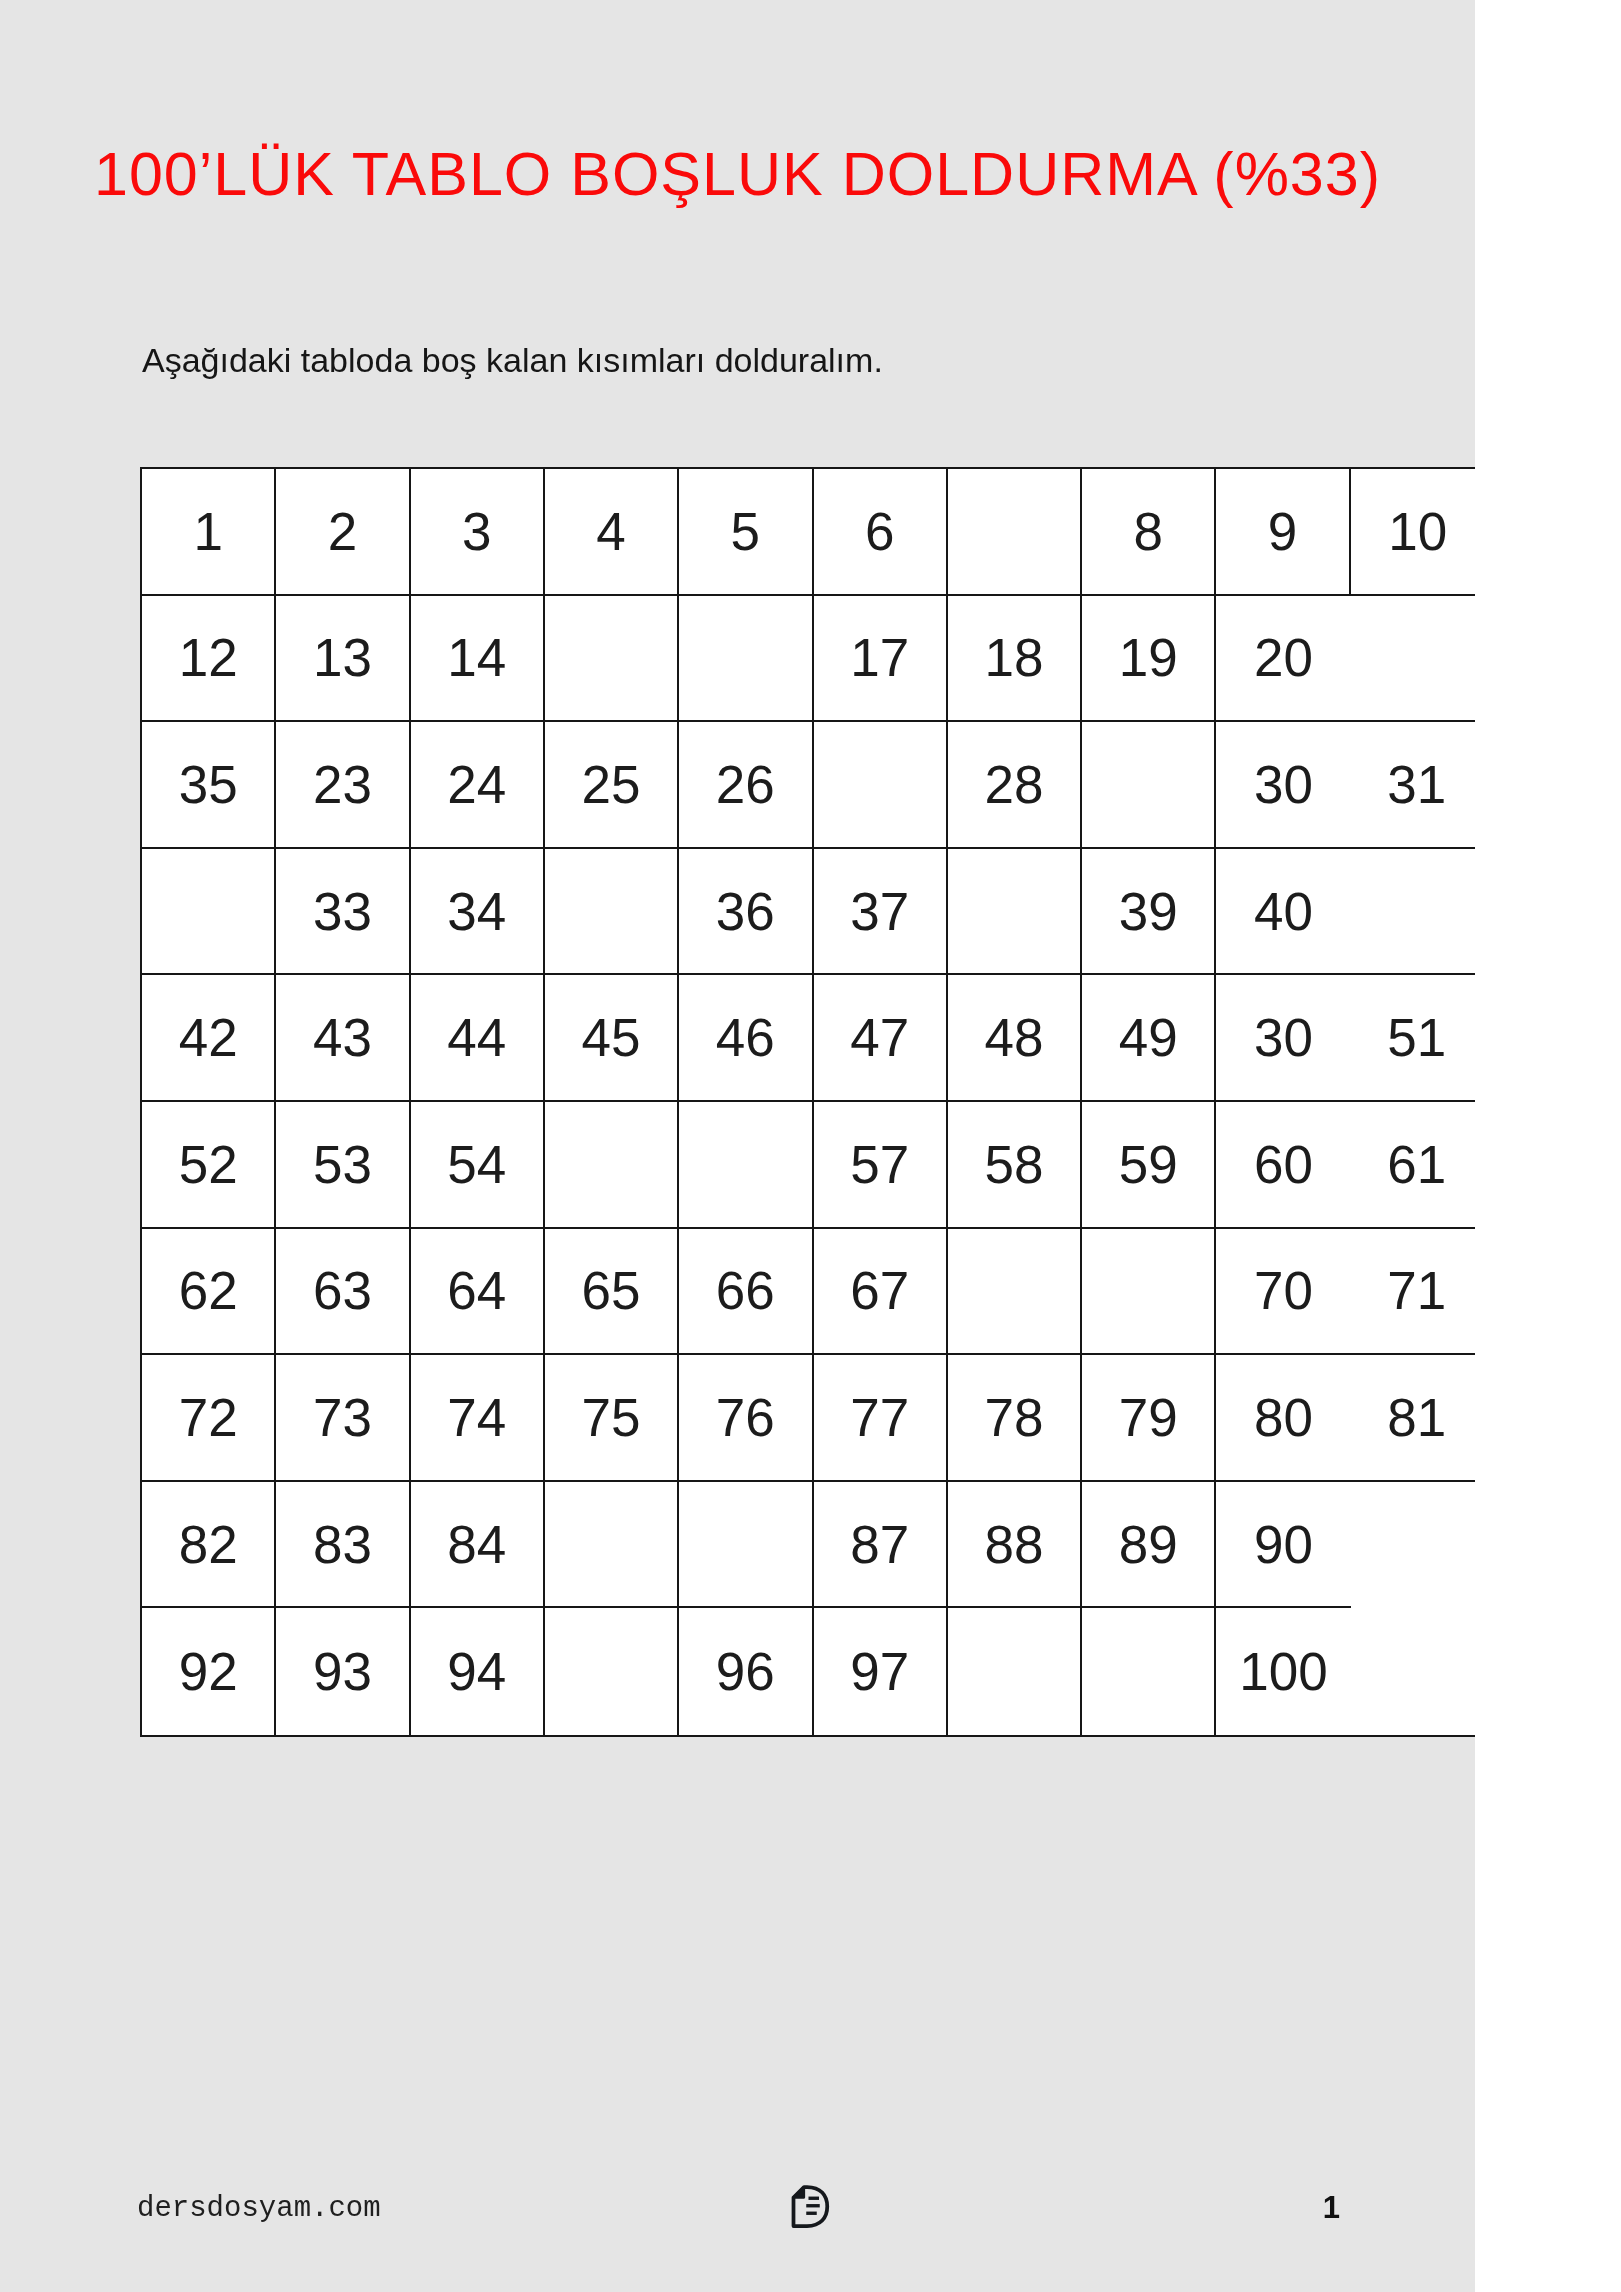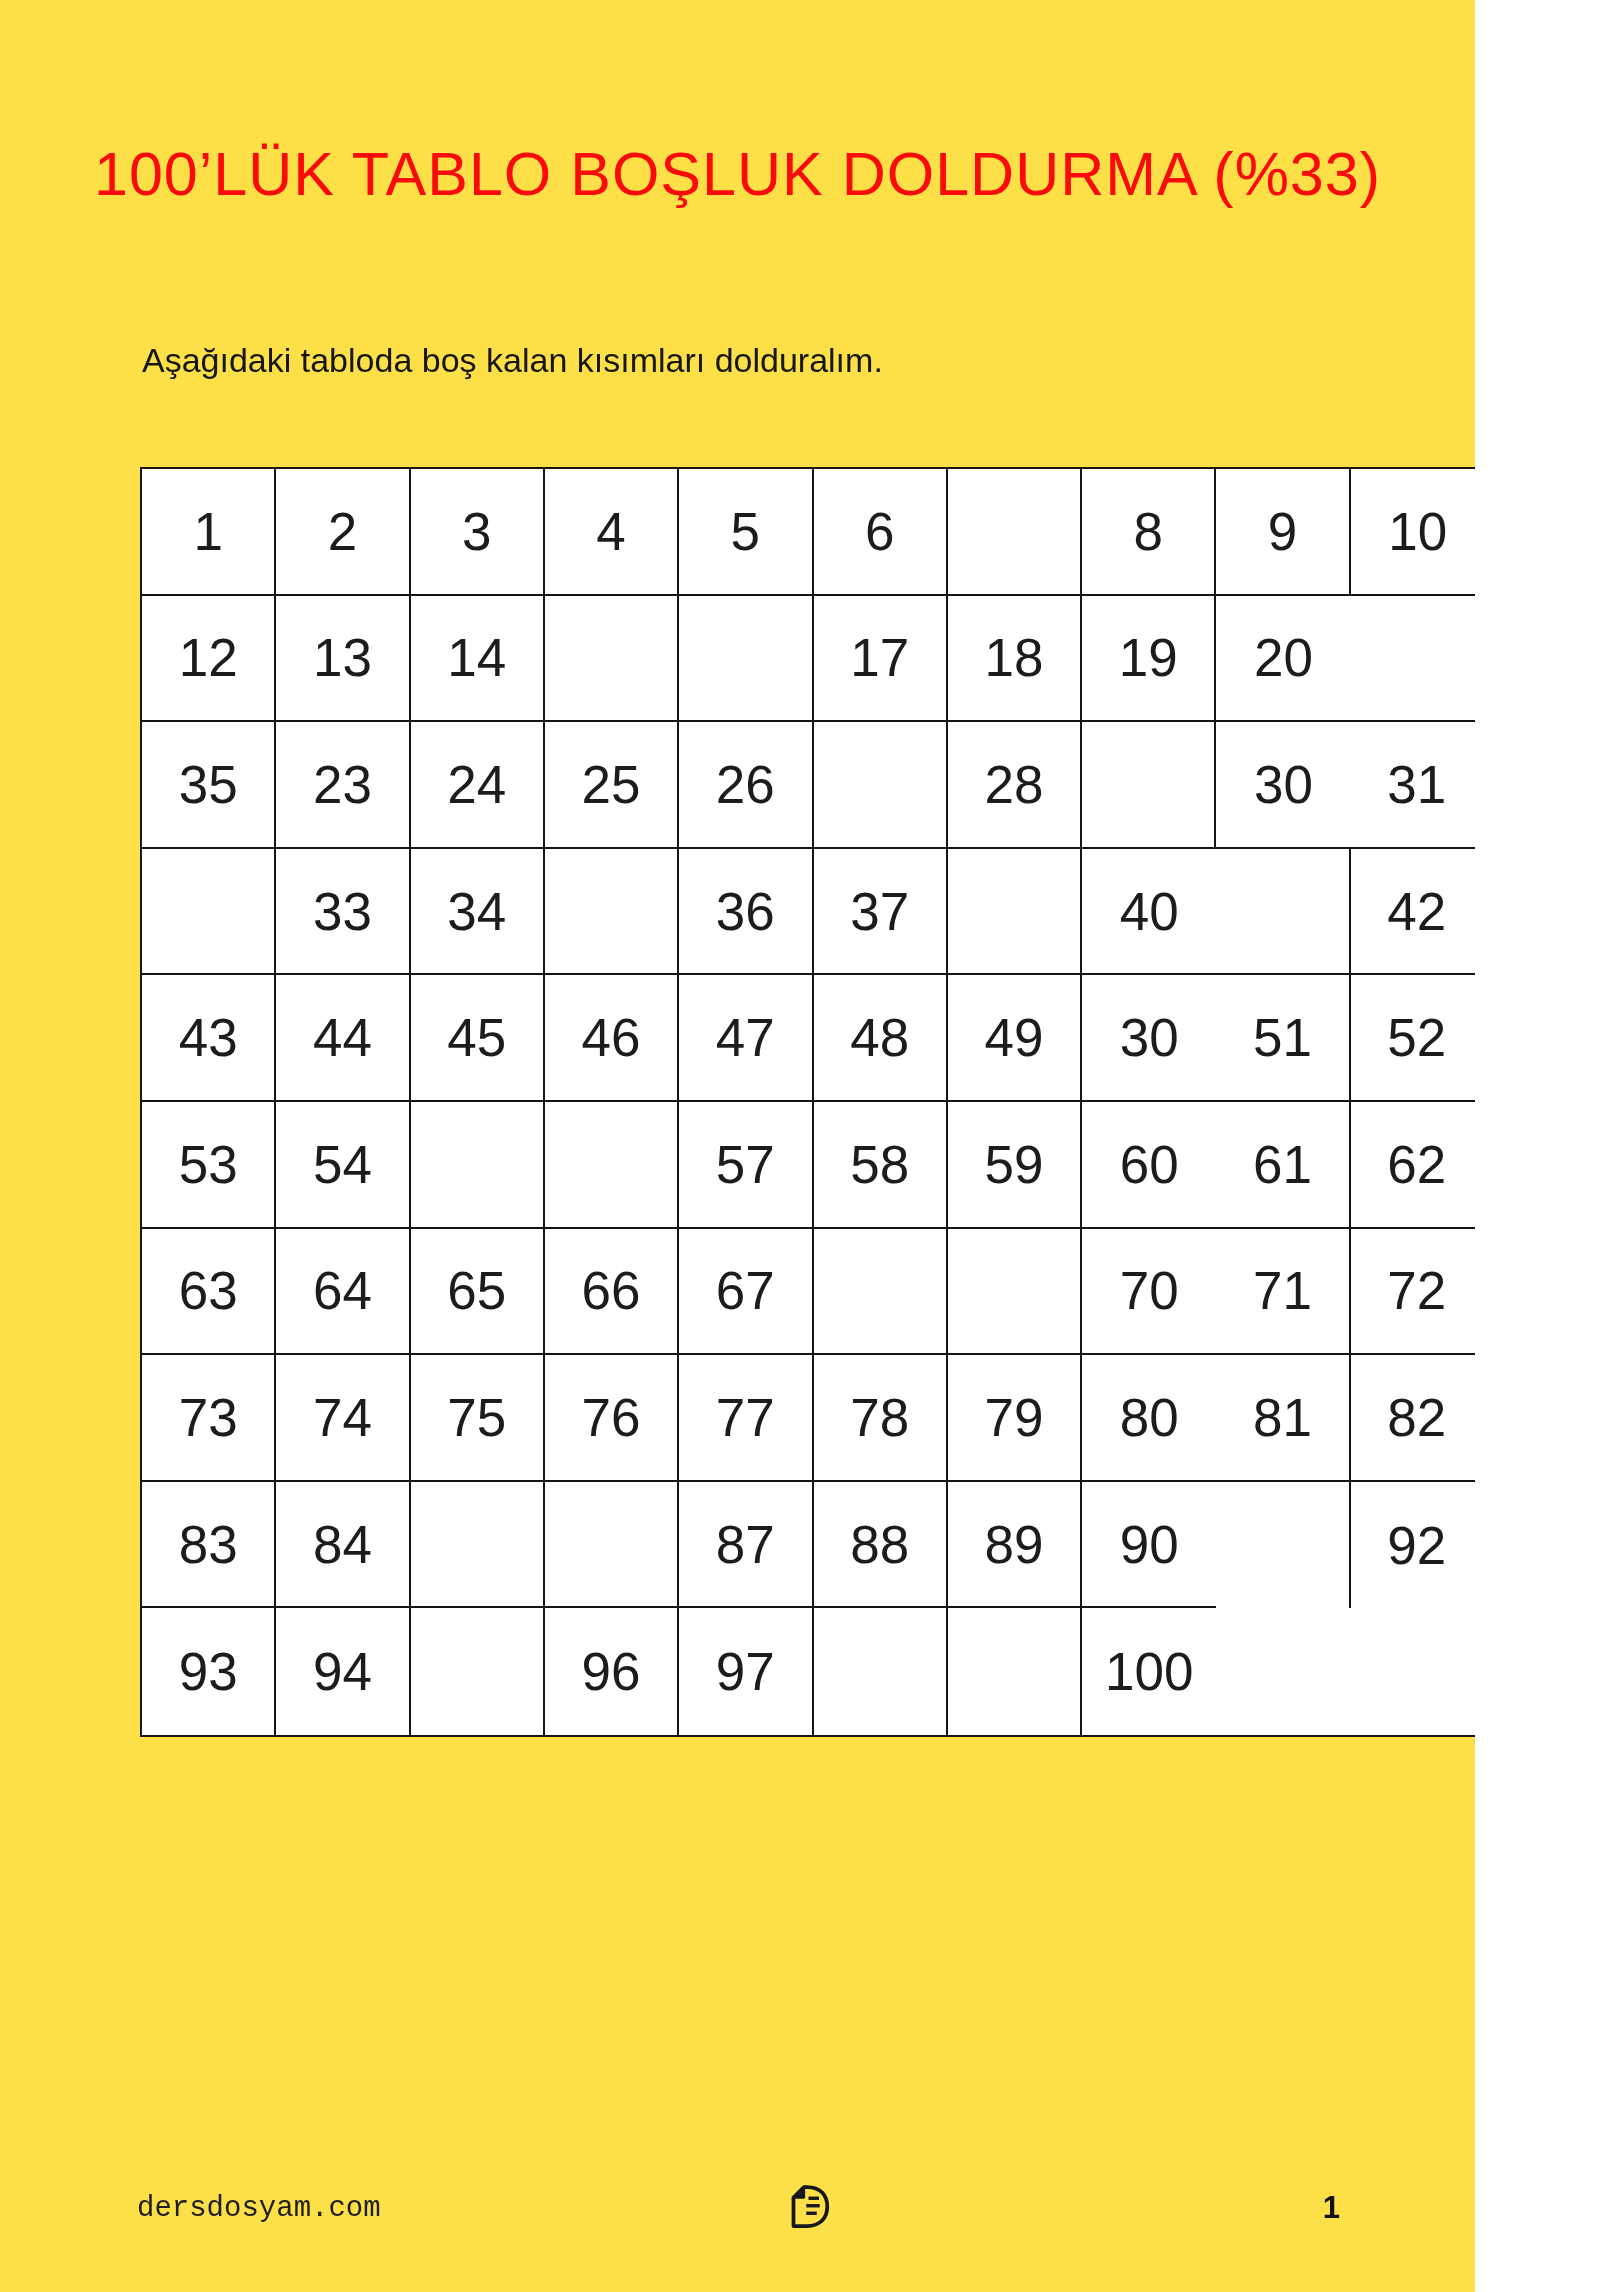--- a/index.html
+++ b/index.html
@@ -1,19 +1,19 @@
 <!DOCTYPE html>
 <html><head>
 <meta charset="utf-8">
 <style>
   html,body{margin:0;padding:0;background:#ffffff;}
   .page{
     position:relative;
     width:1475px;height:2293px;
-    background:#fde047;
+    background:#e5e5e5;
     font-family:"Liberation Sans", sans-serif;
     color:#111111;
     overflow:hidden;
   }
   .title{
     position:absolute;
     left:0;right:0;
     top:139px;
     text-align:center;
     font-size:61px;
@@ -126,20 +126,21 @@
       <div class="cell"></div>
       <div class="cell last-col">30</div>
       <div class="cell">31</div>
       <div class="cell"></div>
       <div class="cell">33</div>
       <div class="cell">34</div>
       <div class="cell"></div>
       <div class="cell">36</div>
       <div class="cell">37</div>
       <div class="cell"></div>
+      <div class="cell">39</div>
       <div class="cell last-col">40</div>
       <div class="cell"></div>
       <div class="cell">42</div>
       <div class="cell">43</div>
       <div class="cell">44</div>
       <div class="cell">45</div>
       <div class="cell">46</div>
       <div class="cell">47</div>
       <div class="cell">48</div>
       <div class="cell">49</div>

